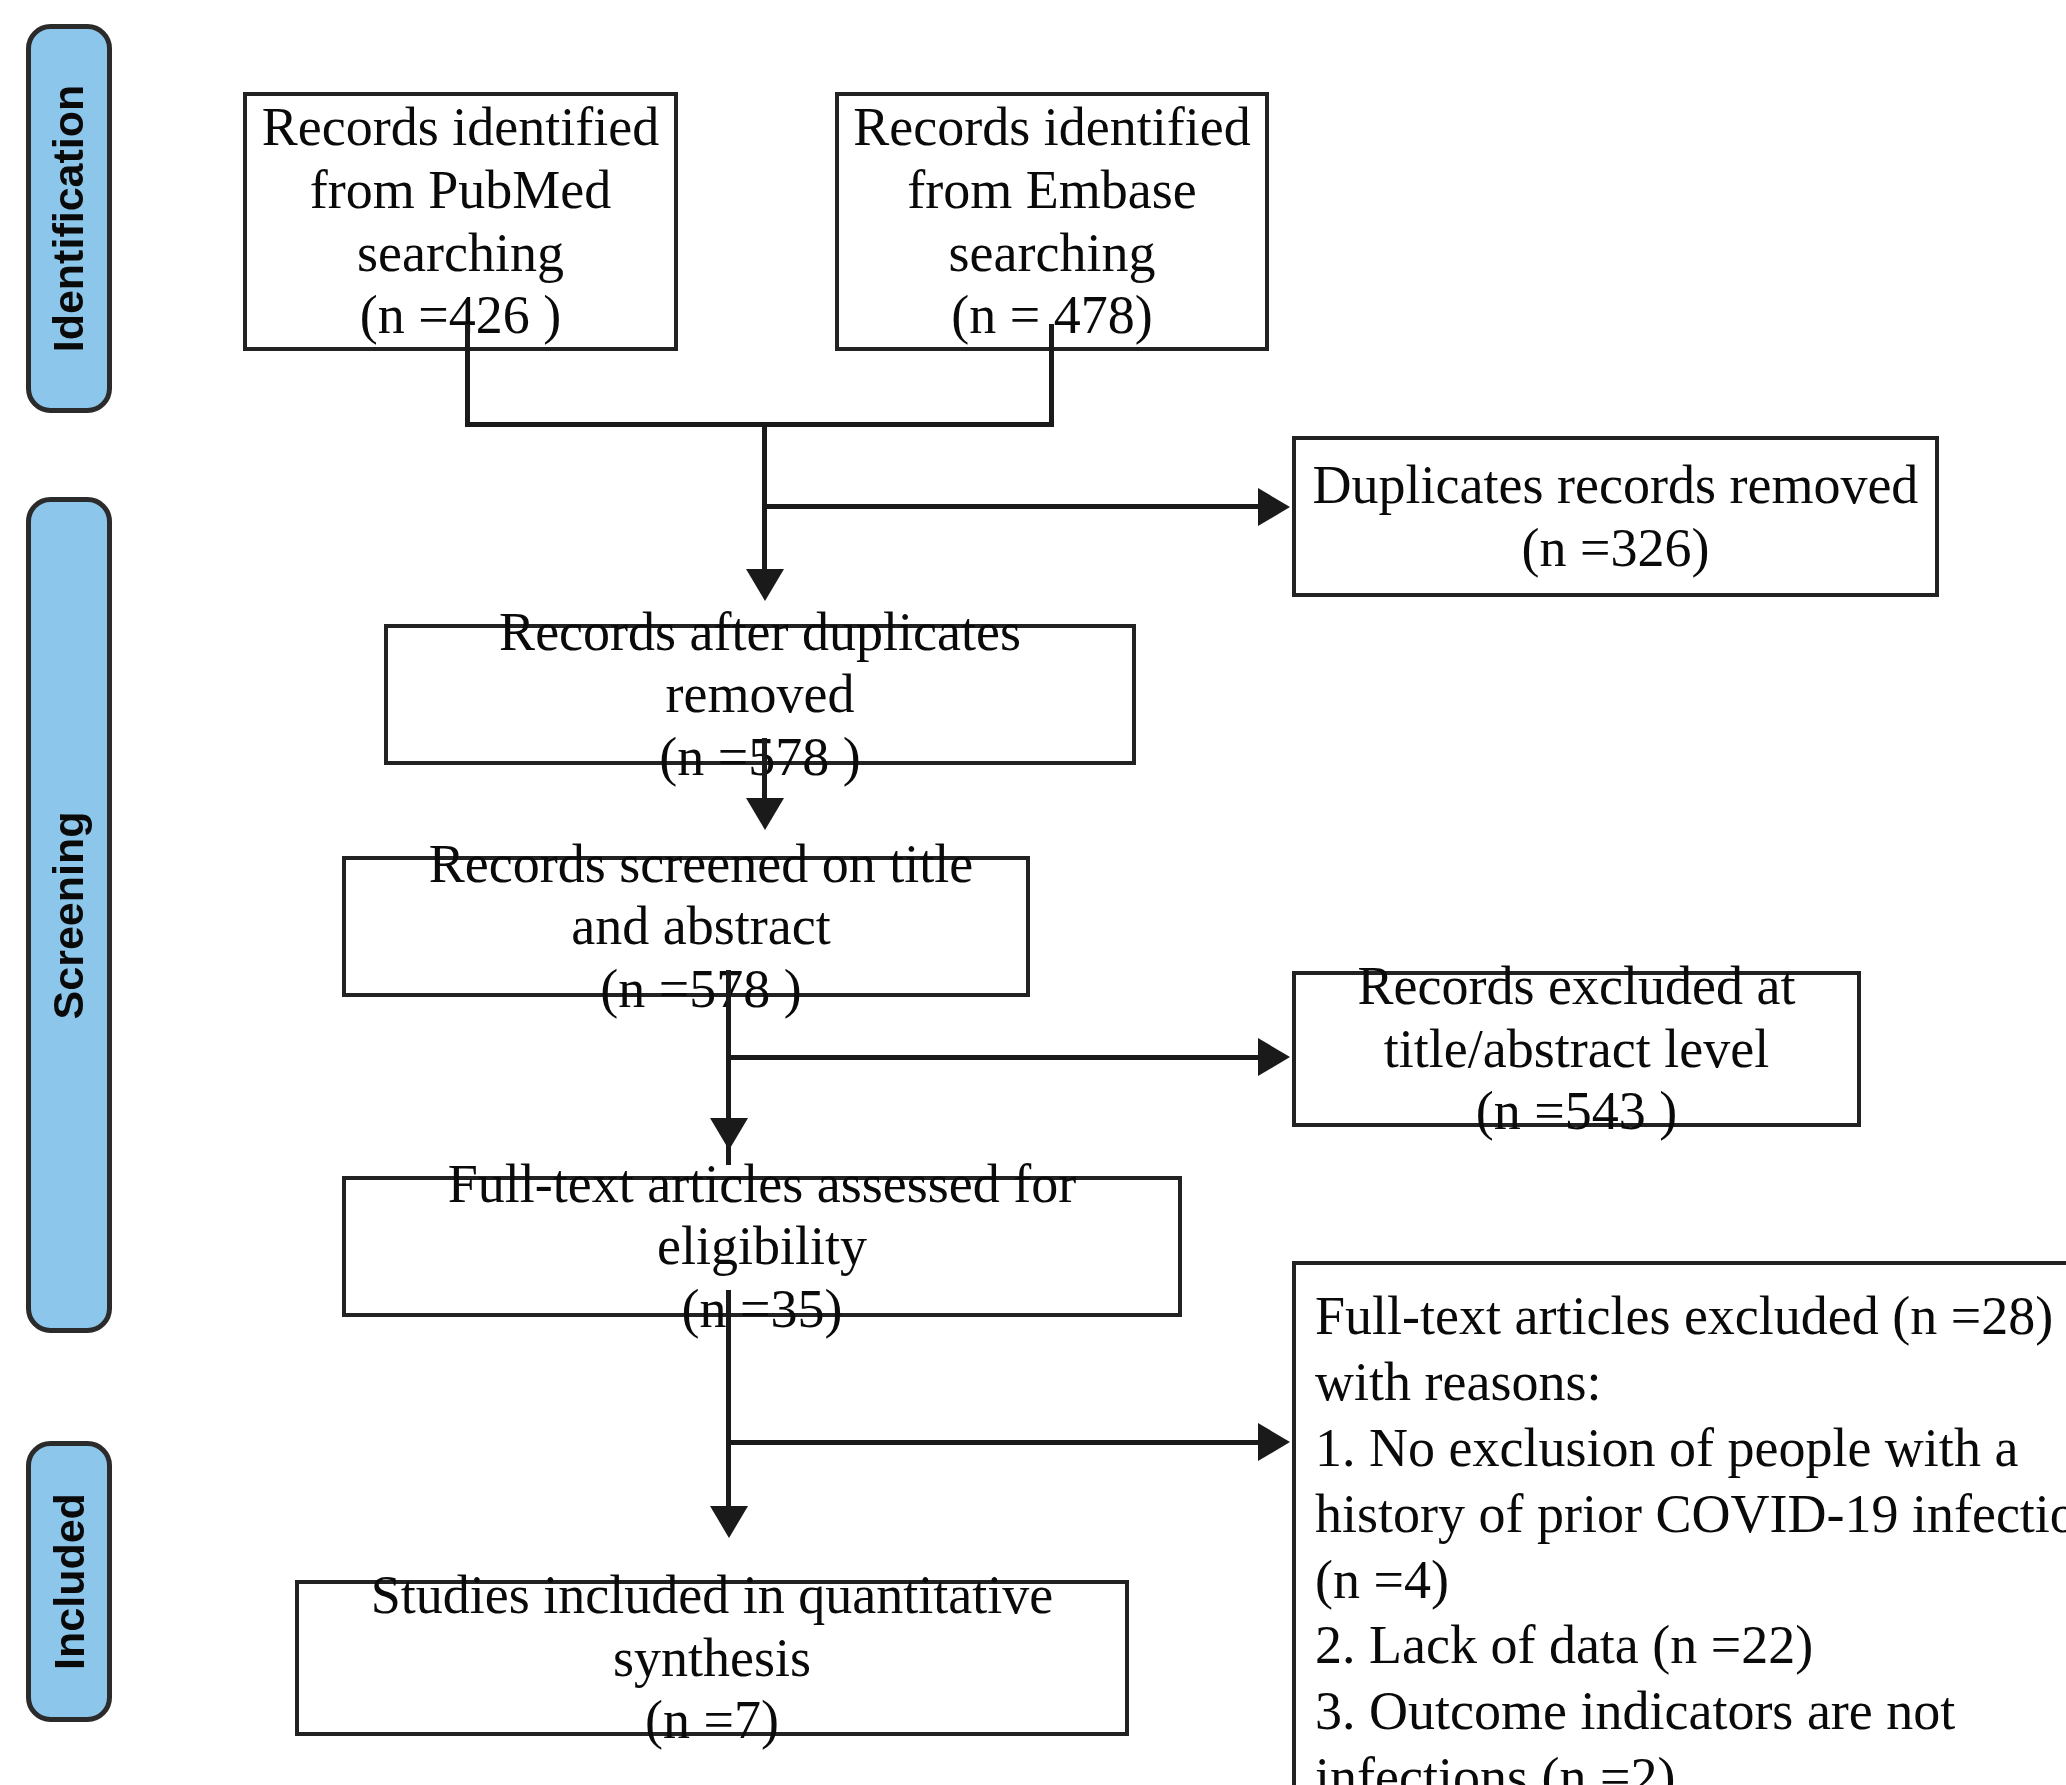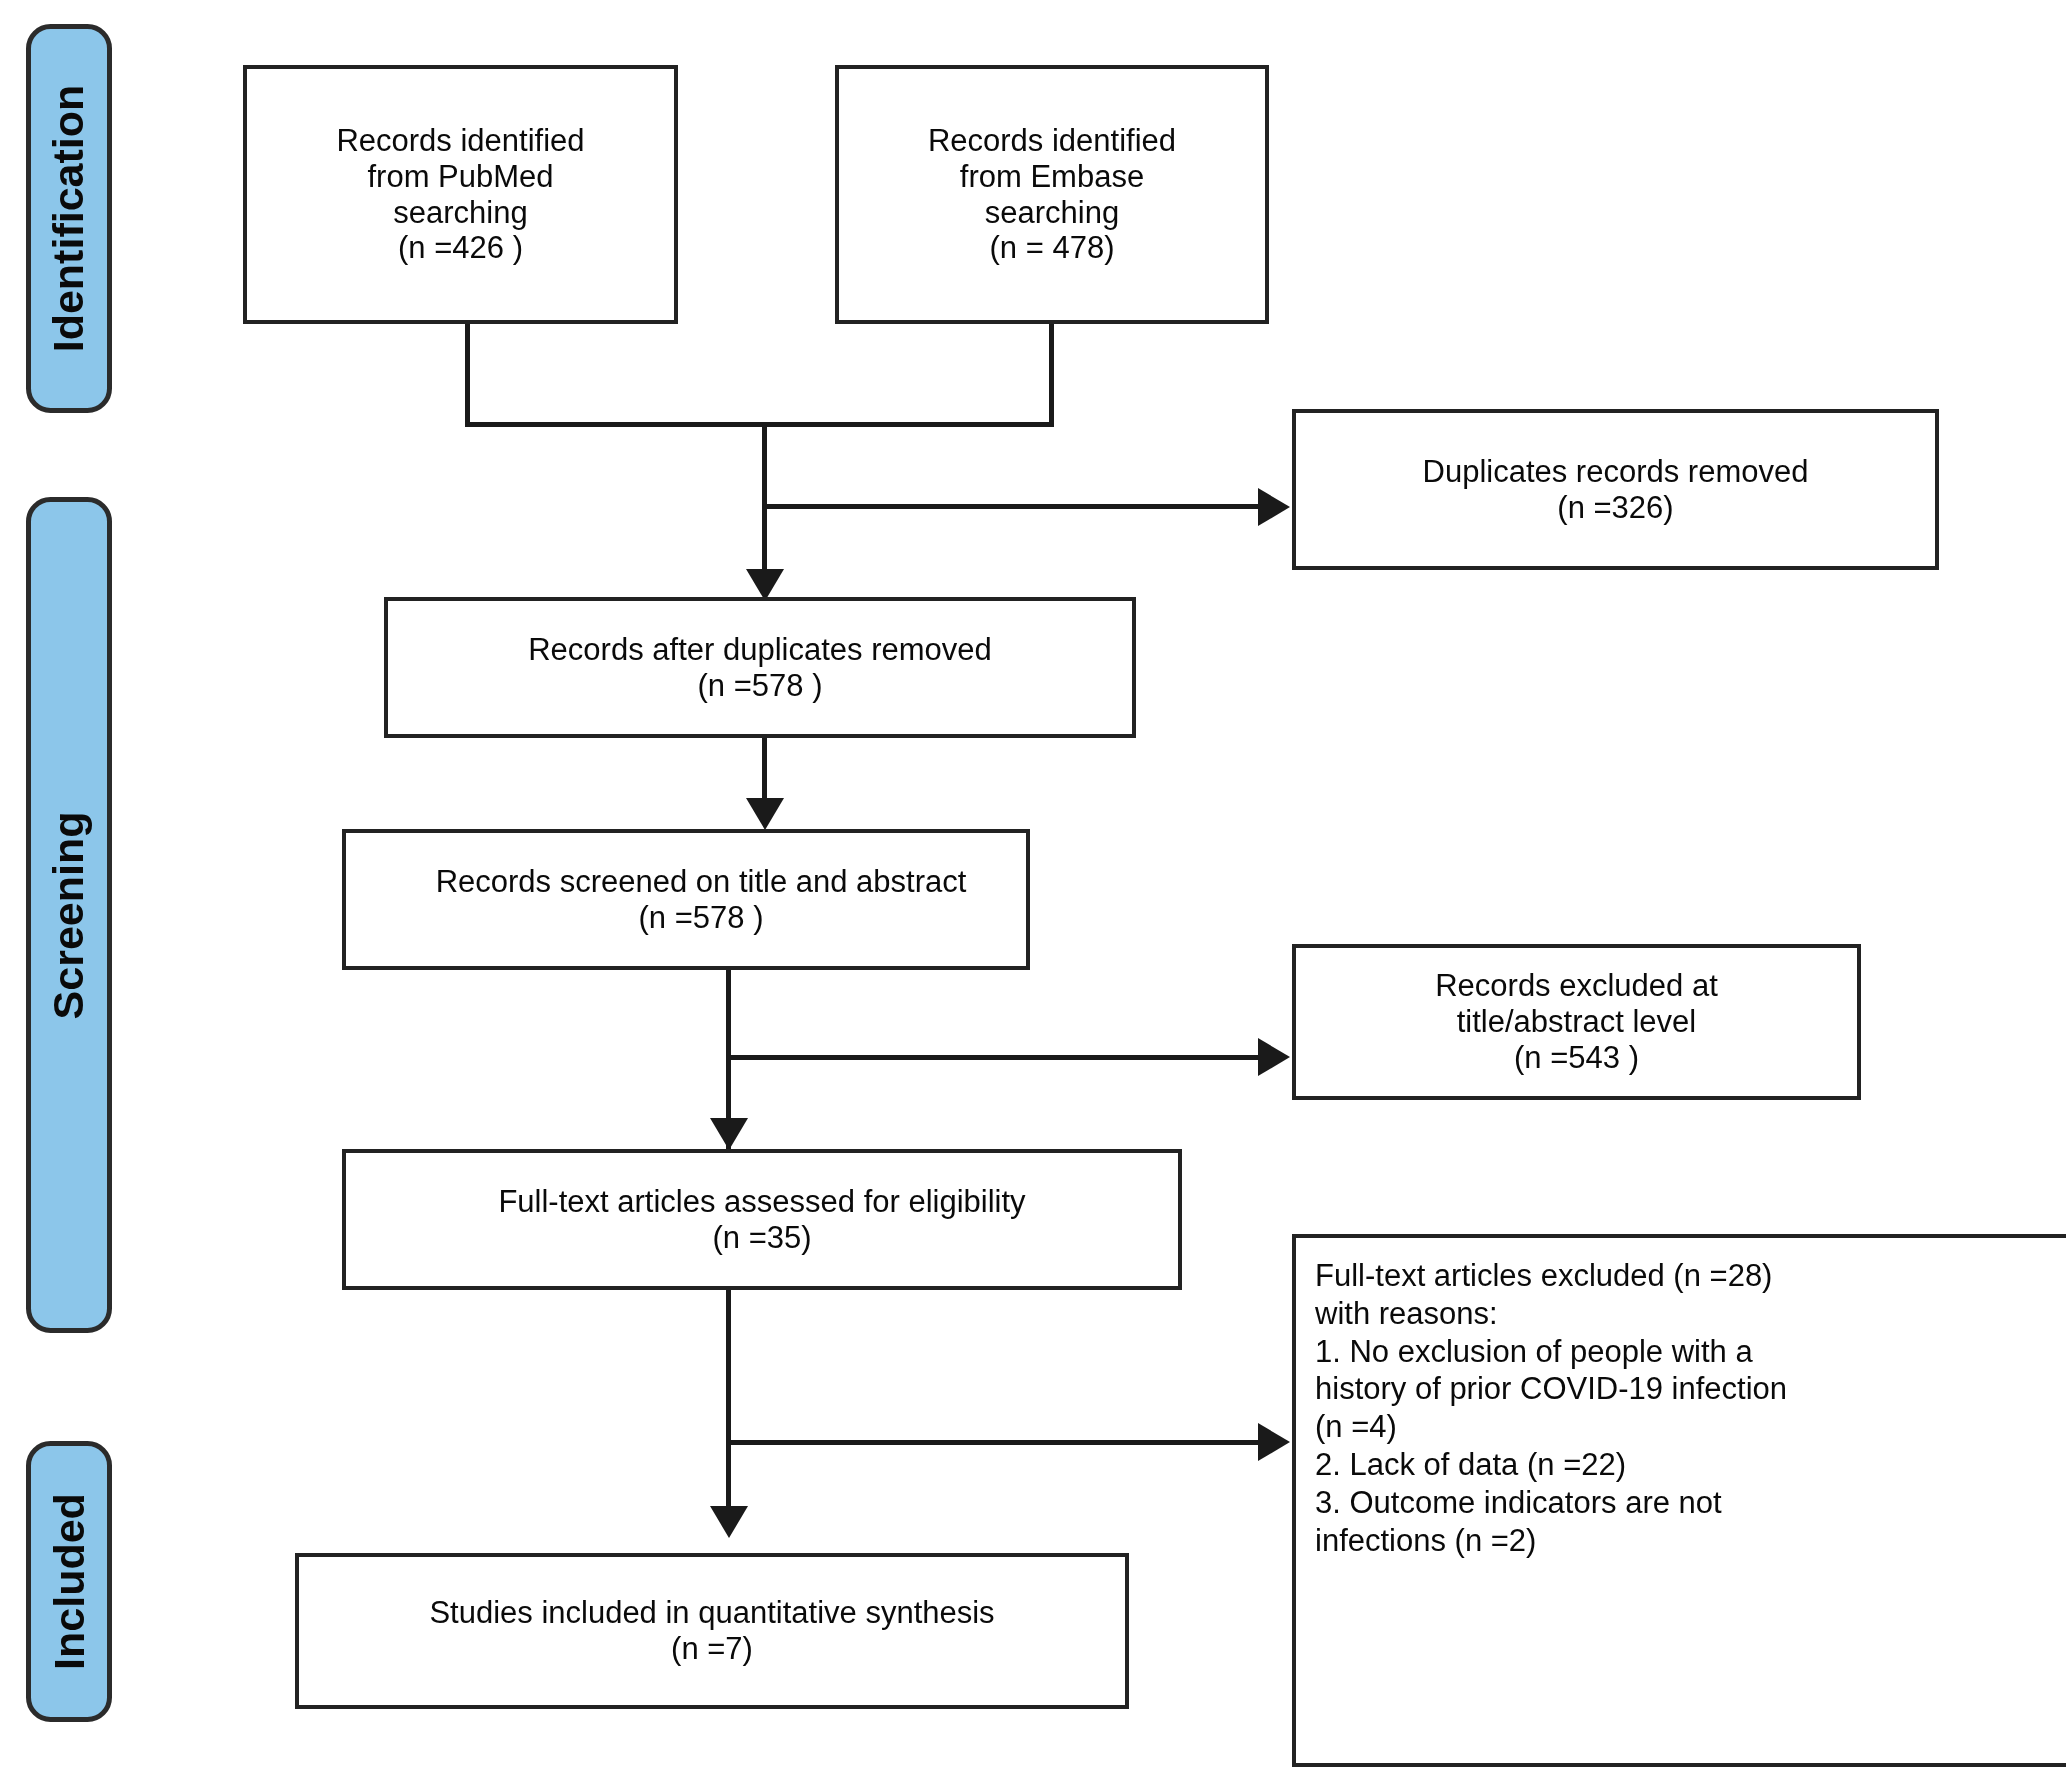--- a/index.html
+++ b/index.html
@@ -42,23 +42,24 @@
   .flow-box {
     position: absolute;
     background: #ffffff;
     border: 4.3px solid #222222;
     box-sizing: border-box;
     display: flex;
     align-items: center;
     justify-content: center;
     text-align: center;
     color: #0a0a0a;
-    font-size: 31px;
+    font-size: 54px;
     line-height: 1.16;
-    font-family: Liberation Sans, sans-serif;
+    font-family: Liberation Serif, serif;
+    margin-top: 27px;
   }
   .flow-box .box-text {
     display: block;
     padding: 0 10px;
     white-space: pre-line;
   }
   .flow-box.left-align {
     align-items: flex-start;
     justify-content: flex-start;
     text-align: left;

